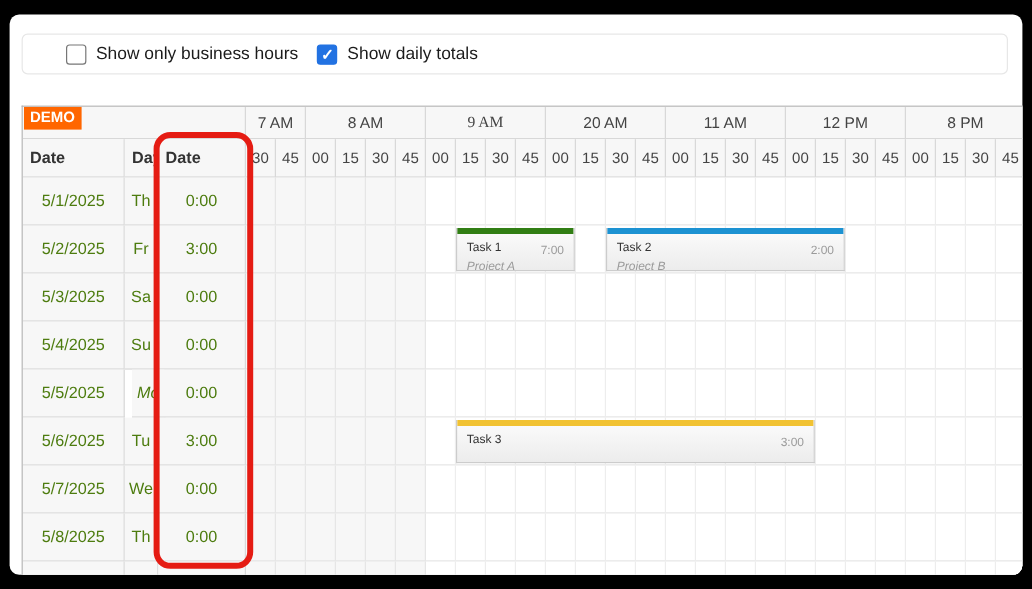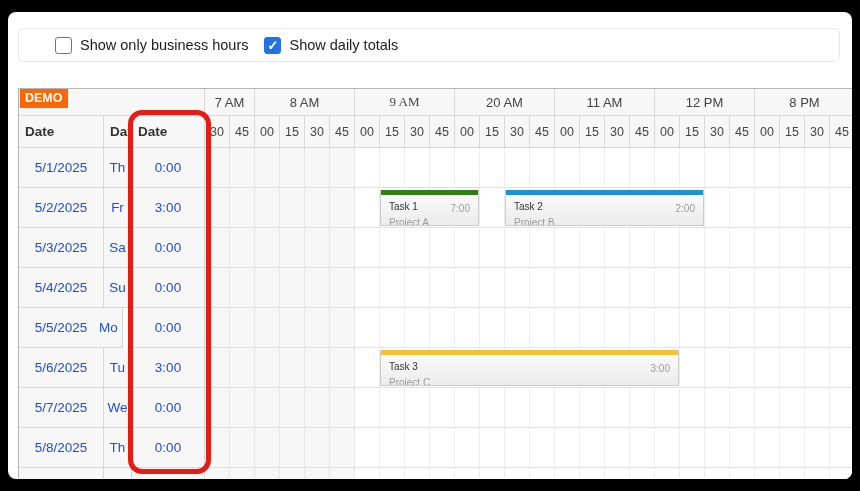--- a/index.html
+++ b/index.html
@@ -36,37 +36,37 @@
     border-left:1px solid #b5b5b5; border-top:1px solid #b5b5b5;
   }
   .hcell, .mcell, .rowhdr, .colhdr, .corner {
     position:absolute; box-sizing:border-box; background:#f7f7f7;
     border-right:1px solid #d8d8d8; border-bottom:1px solid #d8d8d8;
     display:flex; align-items:center; justify-content:center;
     color:#444; font-size:13px; overflow:hidden; white-space:nowrap;
   }
   .colhdr { font-weight:bold; font-size:13.5px; color:#333;
             justify-content:flex-start; padding-left:6px; }
-  .rowhdr { font-size:13.5px; color:#1d4ed8; }
+  .rowhdr { font-size:13.5px; color:#4d7c0f; }
   .mcell  { font-size:12.5px; }
   .cell {
     position:absolute; box-sizing:border-box; background:#fff;
     border-right:1px solid #ededed; border-bottom:1px solid #e0e0e0;
   }
   .cell.nonbiz { background:#f7f7f7; border-right-color:#e6e6e6; }
   
   .event {
     position:absolute; box-sizing:border-box; overflow:hidden; cursor:pointer;
     border:1px solid #ccc; border-top:none;
     background:linear-gradient(#fcfcfc,#ececec);
     font-size:10px; color:#333;
   }
   .event .bar { position:absolute; left:0; right:0; top:0; height:5px; }
   .event .title { margin:9px 0 0 8px; line-height:15px; }
-  .event .project { margin:1px 0 0 8px; line-height:15px; color:#9a9a9a; }
+  .event .project { margin:1px 0 0 8px; line-height:15px; color:#9a9a9a;font-style:italic; }
   .event .dur { position:absolute; right:8px; top:50%; transform:translateY(-42%); color:#9a9a9a; }
   
   .demo-badge {
     position:absolute; left:1px; top:0; z-index:6; cursor:pointer;
     color:#fff; font-size:12.5px; font-weight:bold; padding:2px 5px 3px;
   }
   
   .annotation {
     position:absolute; left:120px; top:98px; width:83px; height:364px;
     box-sizing:border-box; border:5px solid #e51c13; border-radius:14px;
@@ -240,21 +240,21 @@
         <div class="cell" style="left: 611px; top: 179px; width: 25px; height: 40px;"></div>
         <div class="cell" style="left: 636px; top: 179px; width: 25px; height: 40px;"></div>
         <div class="cell" style="left: 661px; top: 179px; width: 25px; height: 40px;"></div>
         <div class="cell" style="left: 686px; top: 179px; width: 25px; height: 40px;"></div>
         <div class="cell" style="left: 711px; top: 179px; width: 25px; height: 40px;"></div>
         <div class="cell" style="left: 736px; top: 179px; width: 25px; height: 40px;"></div>
         <div class="cell" style="left: 761px; top: 179px; width: 25px; height: 40px;"></div>
         <div class="cell" style="left: 786px; top: 179px; width: 25px; height: 40px;"></div>
         <div class="cell" style="left: 811px; top: 179px; width: 25px; height: 40px;"></div>
         <div class="rowhdr" style="left: 0px; top: 219px; width: 85px; height: 40px;">5/5/2025</div>
-        <div class="rowhdr" style="left: 76px; top: 219px; width: 28px; height: 40px;">Mo</div>
+        <div class="rowhdr" style="left: 91px; top: 219px; width: 28px; height: 40px; font-style: italic;">Mo</div>
         <div class="rowhdr" style="left: 113px; top: 219px; width: 73px; height: 40px;">0:00</div>
         <div class="cell nonbiz" style="left: 186px; top: 219px; width: 25px; height: 40px;"></div>
         <div class="cell nonbiz" style="left: 211px; top: 219px; width: 25px; height: 40px;"></div>
         <div class="cell nonbiz" style="left: 236px; top: 219px; width: 25px; height: 40px;"></div>
         <div class="cell nonbiz" style="left: 261px; top: 219px; width: 25px; height: 40px;"></div>
         <div class="cell nonbiz" style="left: 286px; top: 219px; width: 25px; height: 40px;"></div>
         <div class="cell nonbiz" style="left: 311px; top: 219px; width: 25px; height: 40px;"></div>
         <div class="cell" style="left: 336px; top: 219px; width: 25px; height: 40px;"></div>
         <div class="cell" style="left: 361px; top: 219px; width: 25px; height: 40px;"></div>
         <div class="cell" style="left: 386px; top: 219px; width: 25px; height: 40px;"></div>
@@ -399,20 +399,19 @@
         </div>
         <div class="event" style="left: 486px; top: 101px; width: 199px; height: 36px;">
           <div class="bar" style="background: rgb(28, 146, 210);"></div>
           <div class="title">Task 2</div>
           <div class="project">Project B</div>
           <div class="dur">2:00</div>
         </div>
         <div class="event" style="left: 361px; top: 261px; width: 299px; height: 36px;">
           <div class="bar" style="background: rgb(241, 194, 50);"></div>
           <div class="title">Task 3</div>
-          <div class="project">Project C</div>
           <div class="dur">3:00</div>
         </div>
       </div>
 
     <div class="annotation" style="border-color: rgb(229, 28, 19);"></div>
   </div>
 </div>
 
 </body></html>

